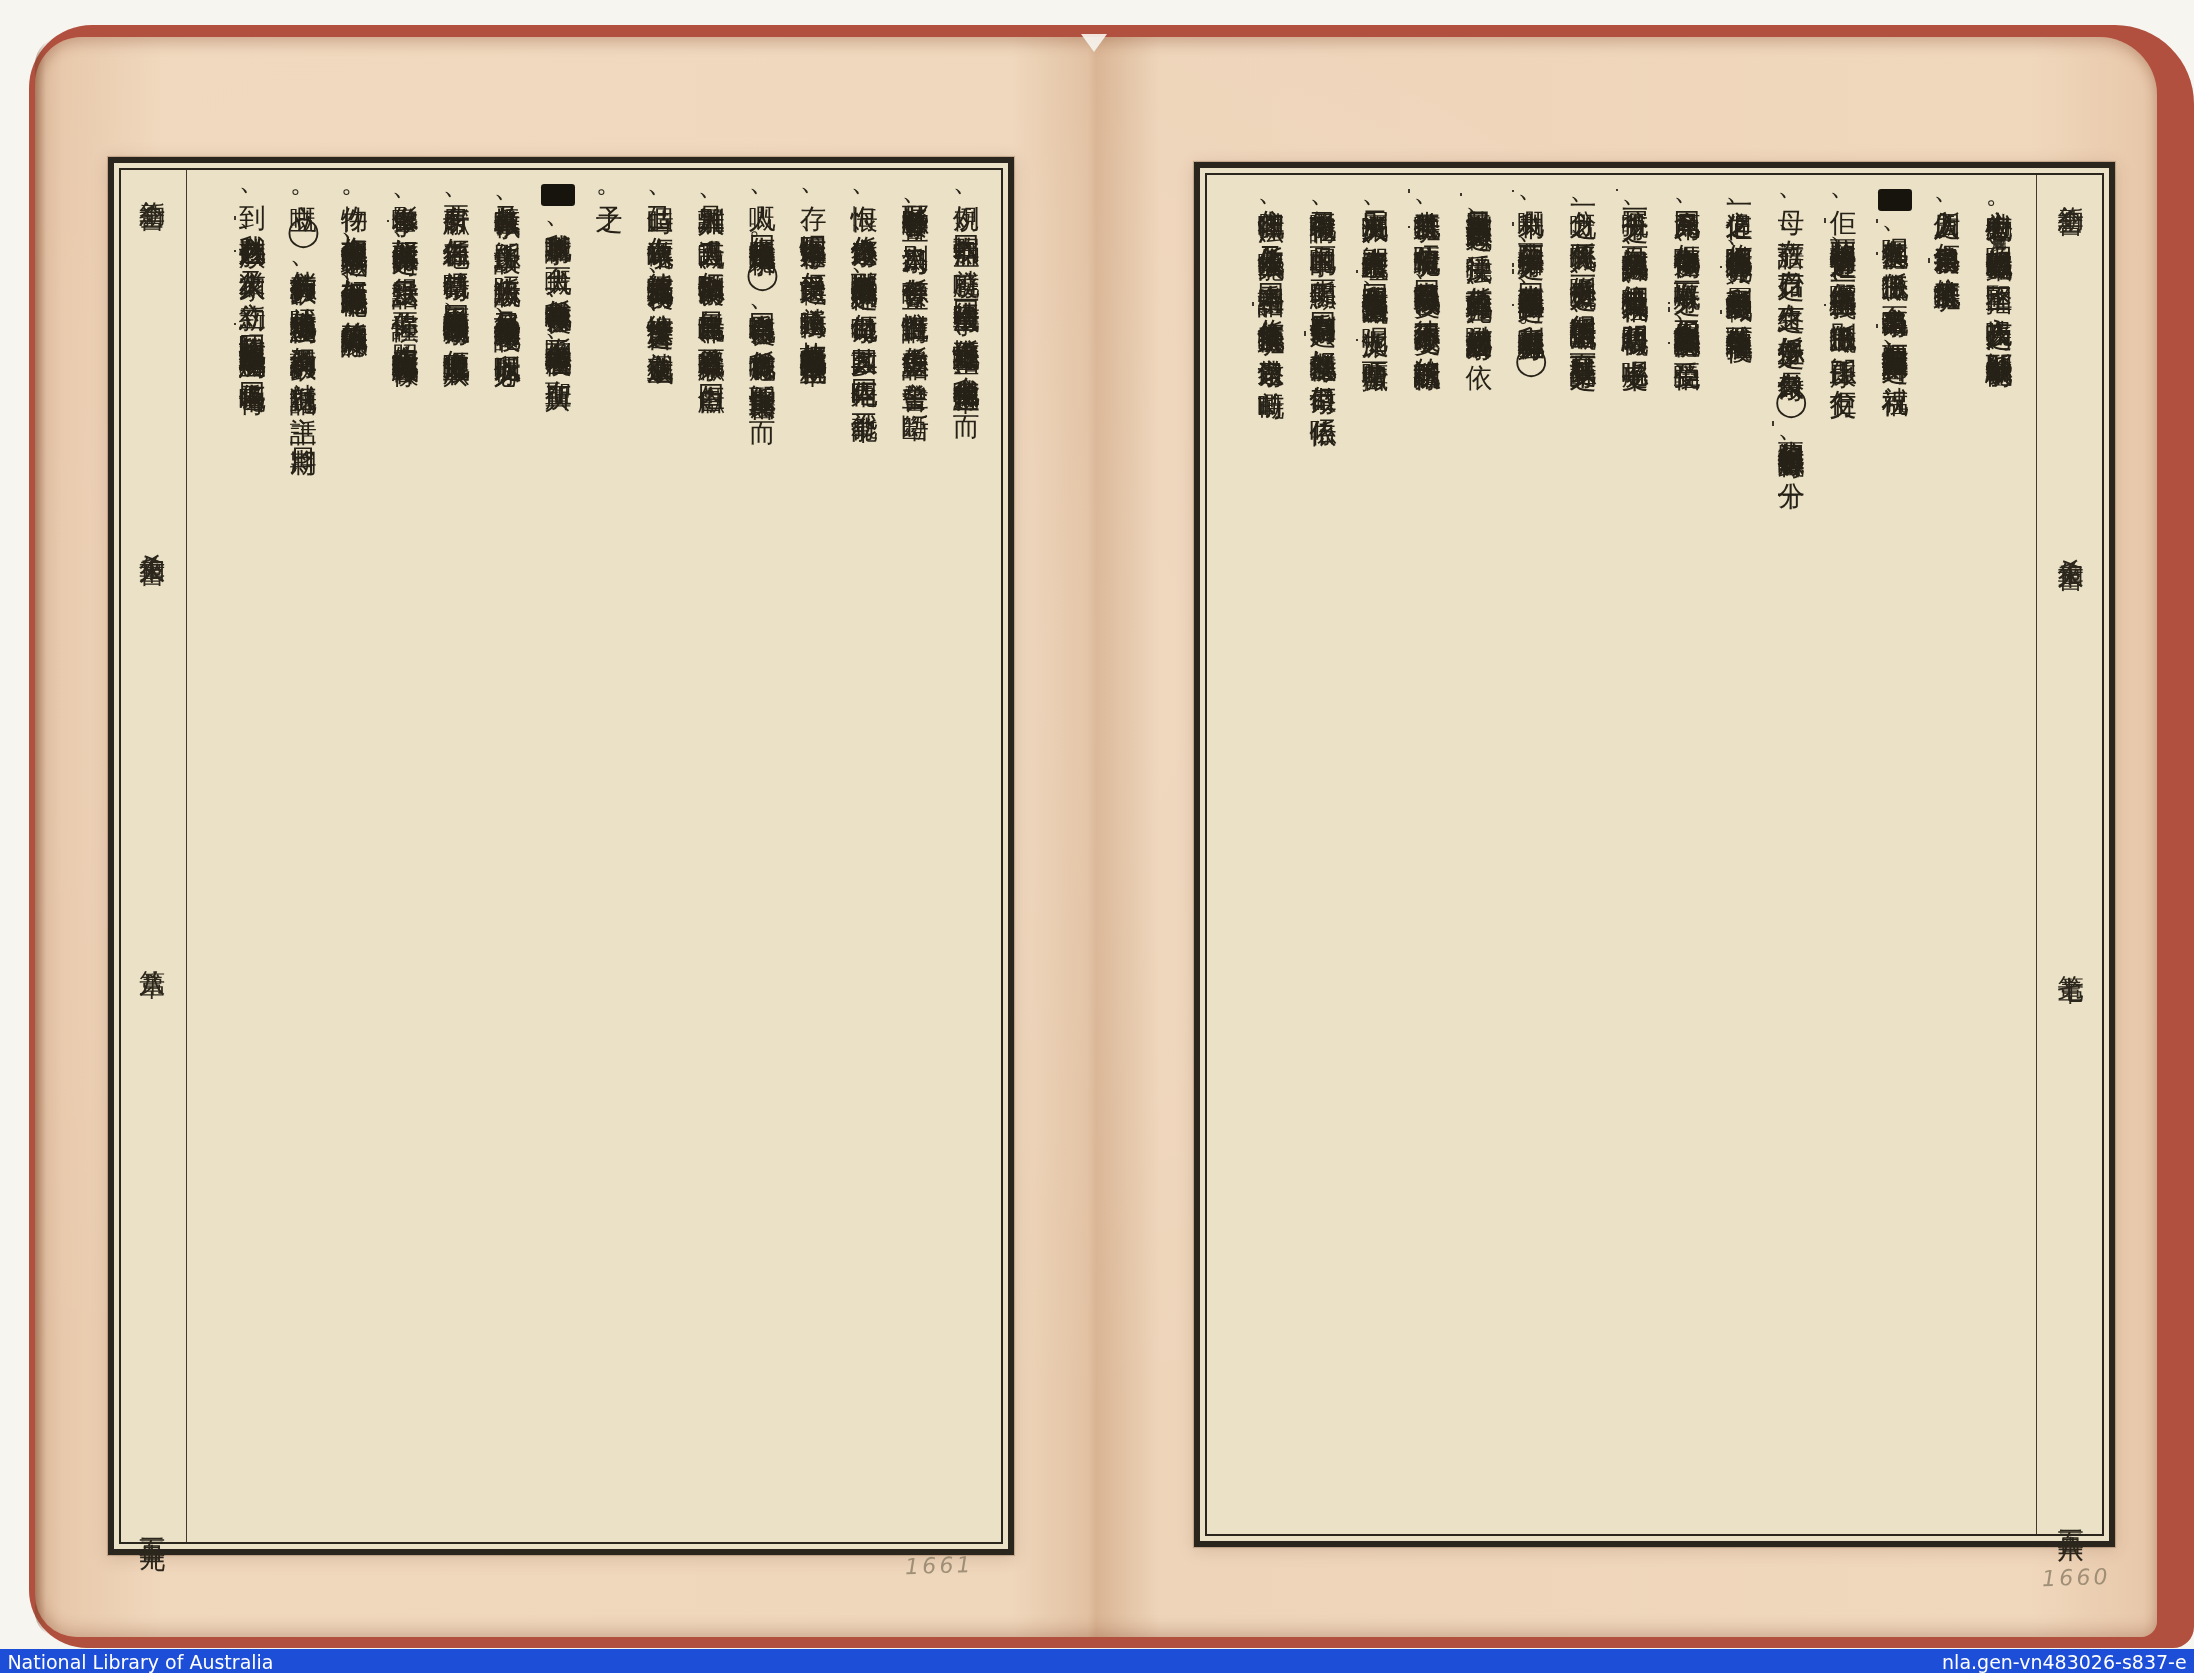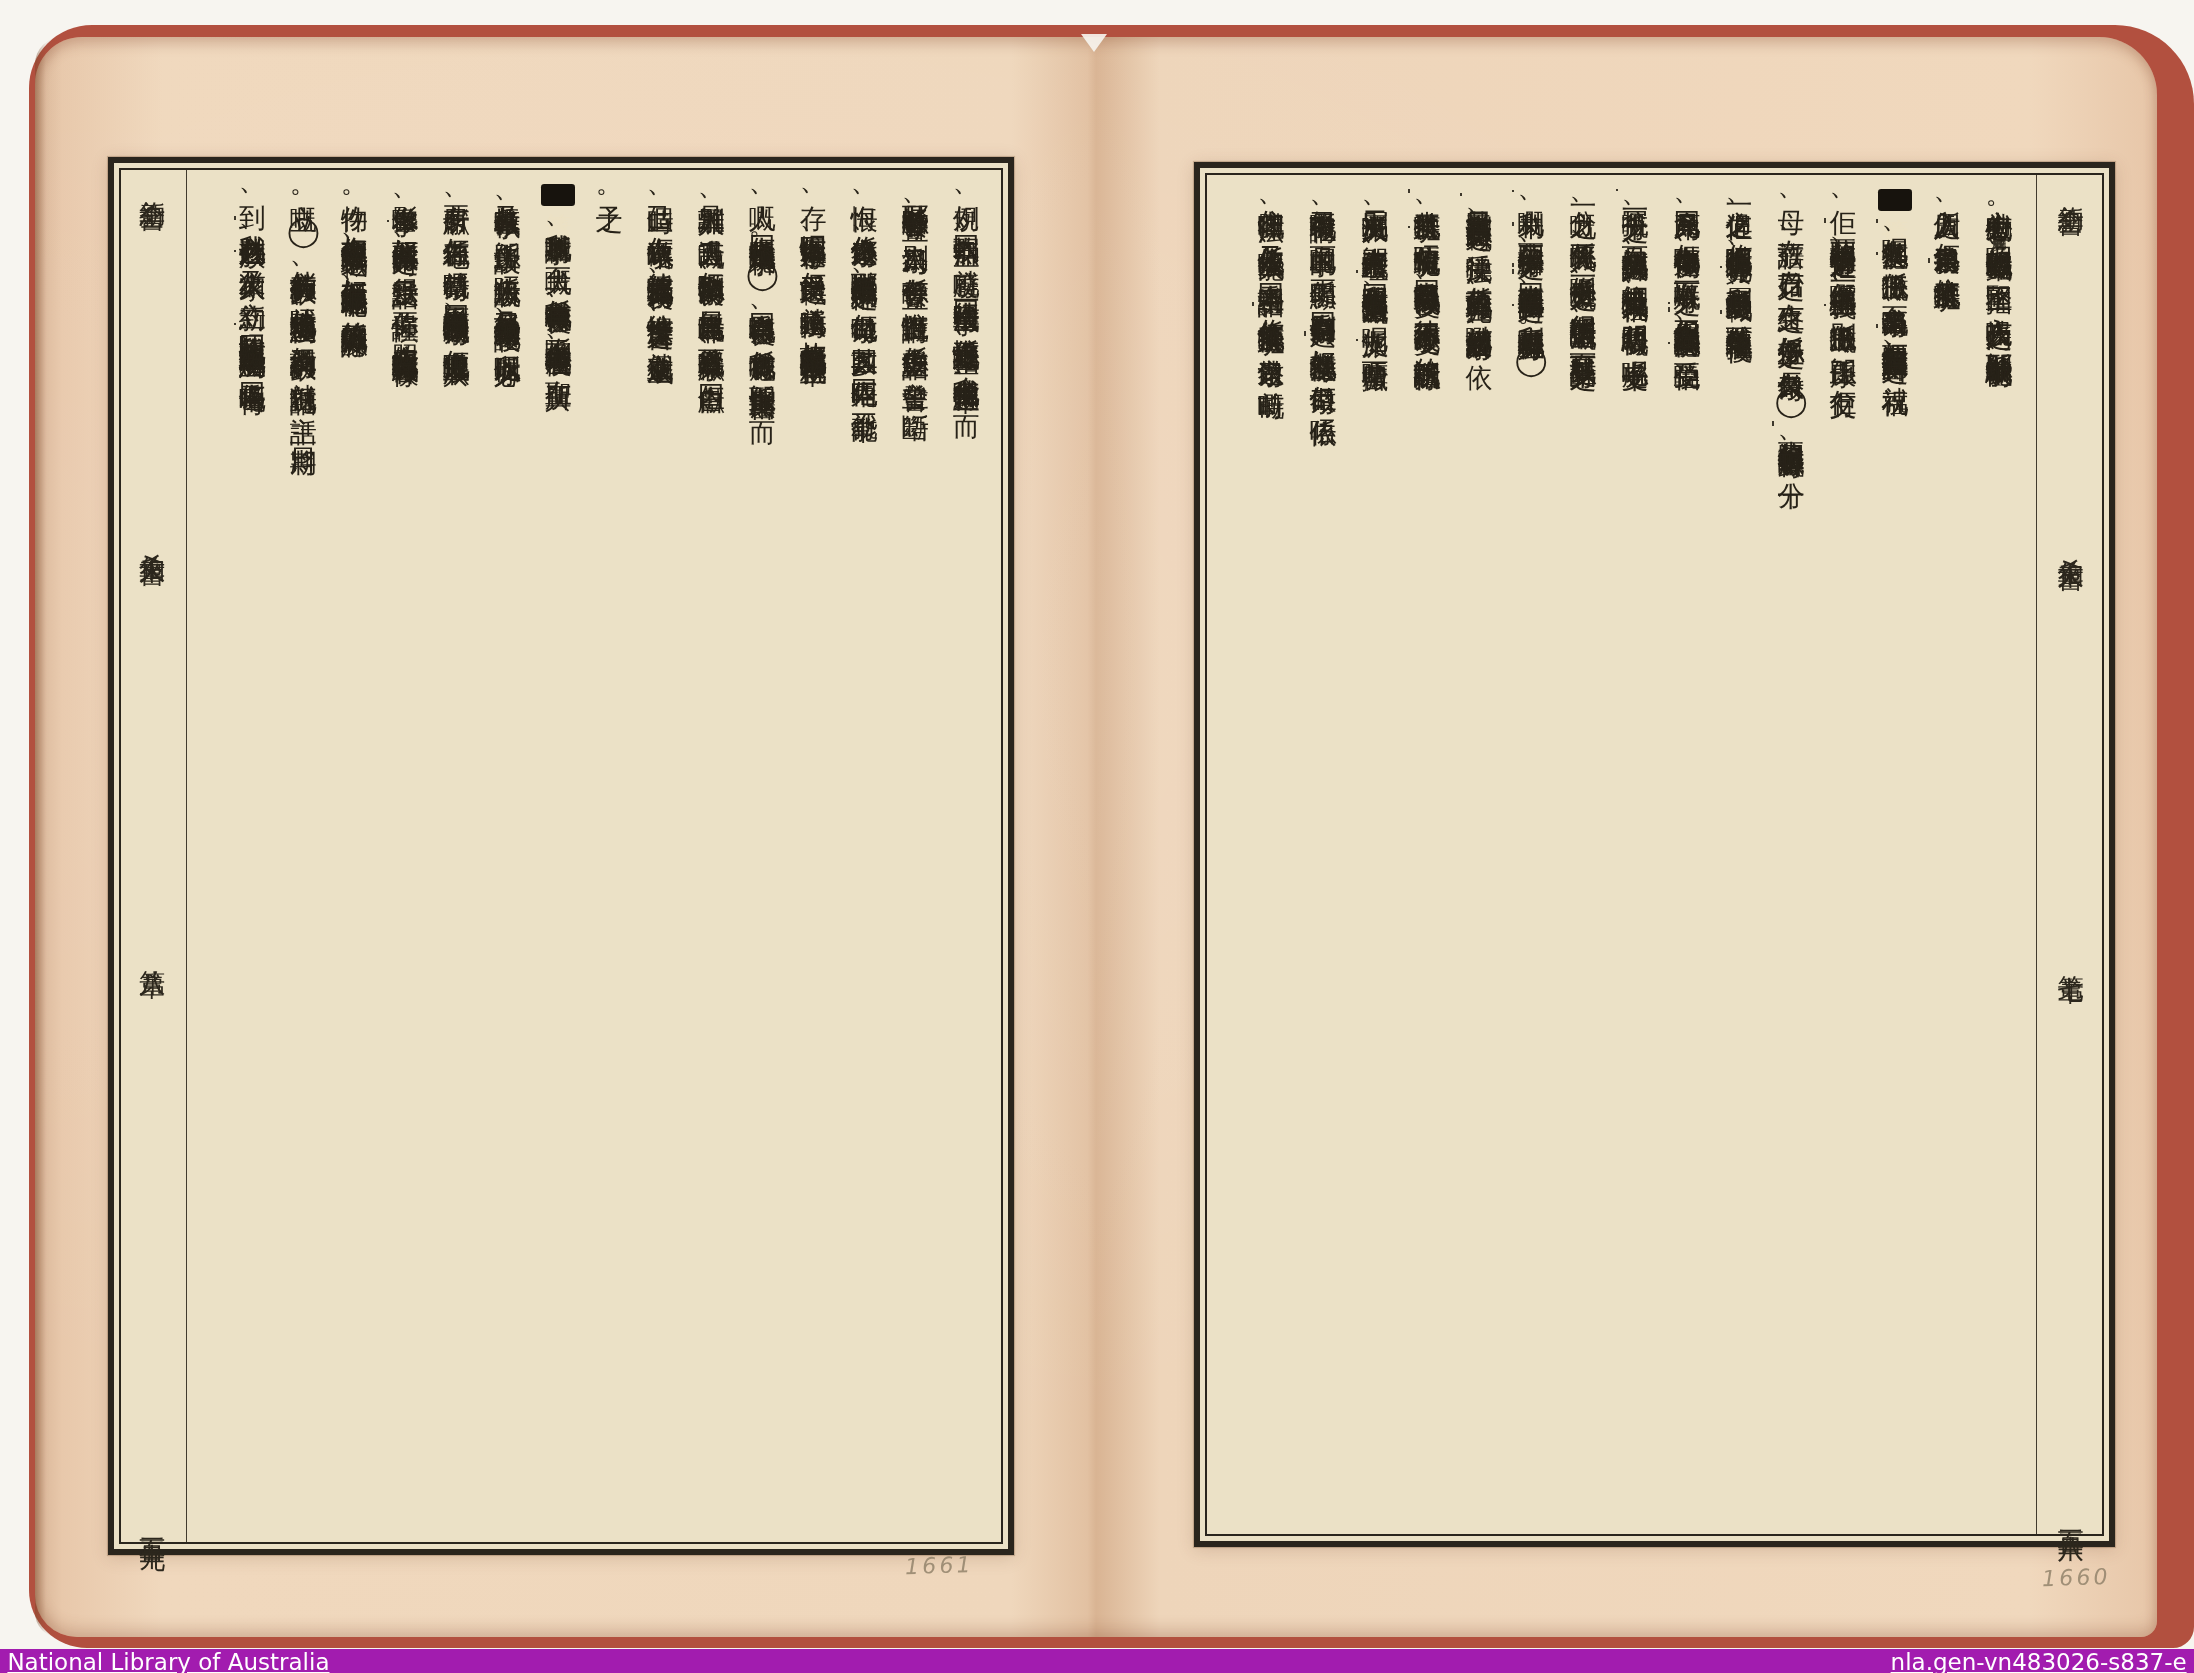--- a/index.html
+++ b/index.html
@@ -81,24 +81,24 @@
   .pencil{
     position:absolute;color:#93846c;opacity:.85;
     font-family:"DejaVu Sans",sans-serif;font-style:italic;
     font-size:22px;letter-spacing:3.2px;transform:rotate(-2deg);
   }
   #pencil-left{left:905px;top:1553px;}
   #pencil-right{left:2042px;top:1565px;}
   
   .footer-bar{
     position:absolute;left:0;bottom:0;width:2194px;height:25px;
-    background:#a21caf;color:#ffffff;
-    font-family:"DejaVu Sans","Liberation Sans",sans-serif;font-size:23px;
+    background:#1d4ed8;color:#ffffff;
+    font-family:"DejaVu Sans","Liberation Sans",sans-serif;font-size:19px;
     display:flex;align-items:center;justify-content:space-between;
-    padding:0 7.4px;box-sizing:border-box;text-decoration:underline;
+    padding:0 7.4px;box-sizing:border-box;
   }
 </style>
 </head>
 <body>
 
 <div class="cover"></div>
 <div class="spread"></div>
 <div class="page-edges"></div>
 <div class="gutter-notch"></div>
 

